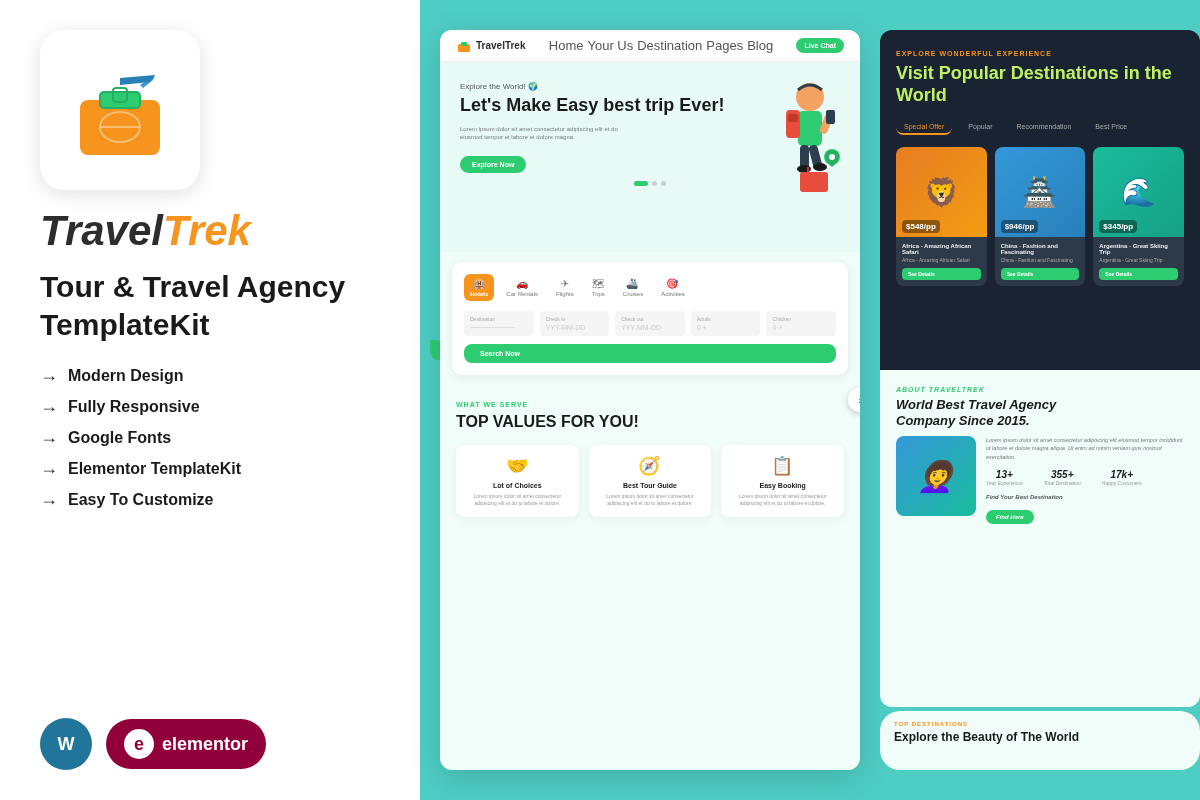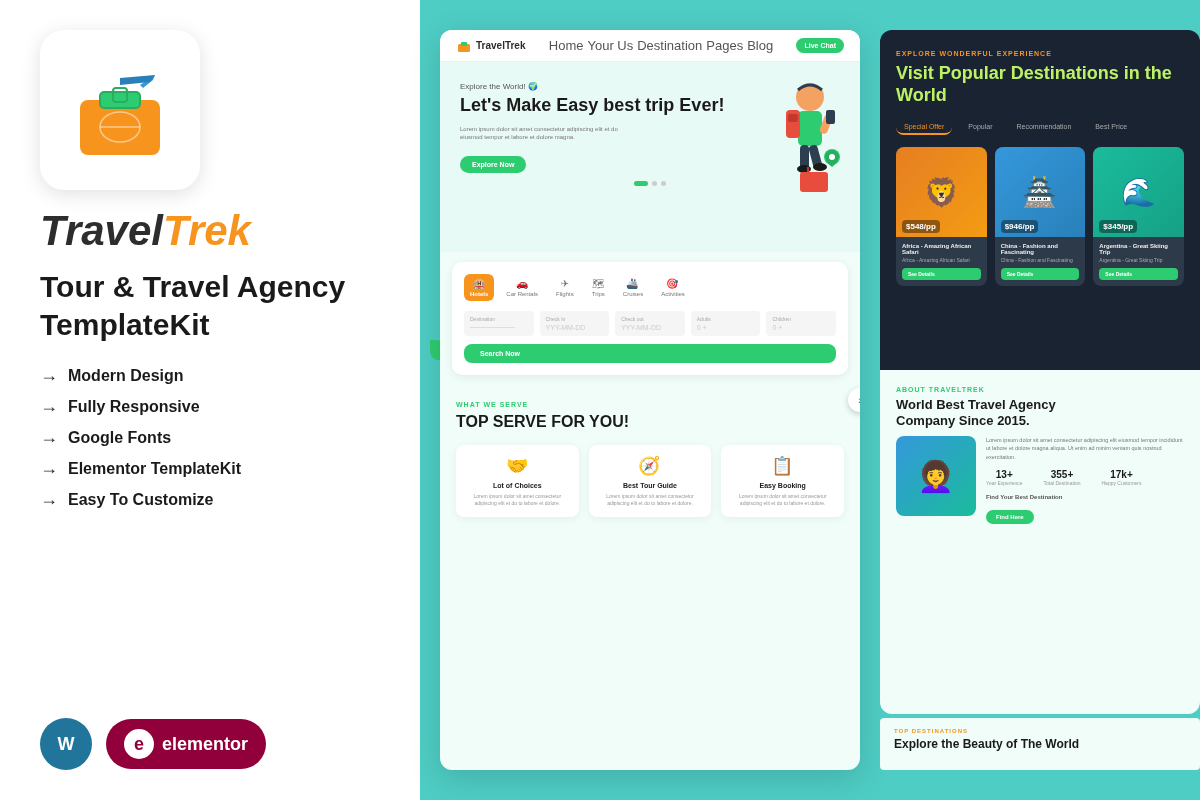--- a/index.html
+++ b/index.html
@@ -473,20 +473,21 @@
       font-weight: 600;
     }
 
     
     .about-section {
       background: #f0fdf9;
       border-radius: 0 0 12px 12px;
       padding: 16px;
       flex: 1;
       overflow: hidden;
+      font-style: italic;
     }
 
     .about-subtitle {
       font-size: 7px;
       color: #2ecc71;
       font-weight: 700;
       text-transform: uppercase;
       letter-spacing: 1px;
       margin-bottom: 4px;
     }
@@ -840,21 +841,21 @@
       <div class="search-field">
         <span class="search-field-label">Children</span>
         <span style="font-size:7px;color:#ccc;">0 +</span>
       </div>
     </div>
     <div class="search-btn">Search Now</div>
   </div>
 
   <div class="site-values">
     <div class="values-subtitle">WHAT WE SERVE</div>
-    <div class="values-title">TOP SERVE FOR YOU!</div>
+    <div class="values-title">TOP VALUES FOR YOU!</div>
     <div class="values-cards">
       <div class="value-card">
         <span class="value-card-icon">🤝</span>
         <div class="value-card-title">Lot of Choices</div>
         <div class="value-card-desc">Lorem ipsum dolor sit amet consectetur adipiscing elit et do to labore et dolore.</div>
       </div>
       <div class="value-card">
         <span class="value-card-icon">🧭</span>
         <div class="value-card-title">Best Tour Guide</div>
         <div class="value-card-desc">Lorem ipsum dolor sit amet consectetur adipiscing elit et do to labore et dolore.</div>
@@ -938,17 +939,17 @@
             <div class="stat-num">17k+</div>
             <div class="stat-label">Happy Customers</div>
           </div>
         </div>
         <div style="font-size:6px;color:#555;font-weight:600;margin-bottom:5px;">Find Your Best Destination</div>
         <div class="about-btn">Find Here</div>
       </div>
     </div>
   </div>
 
-  <div class="explore-section" style="background:#f0fdf9;border-radius:4px;padding:10px 14px;margin-top:4px;overflow:hidden;height:52px;">
+  <div class="explore-section" style="background:#f0fdf9;border-radius:20px;padding:10px 14px;margin-top:4px;overflow:hidden;height:59px;">
     <div class="explore-subtitle">TOP DESTINATIONS</div>
     <div class="explore-title">Explore the Beauty of The World</div>
   </div>
 </div>
 
 </body></html>

